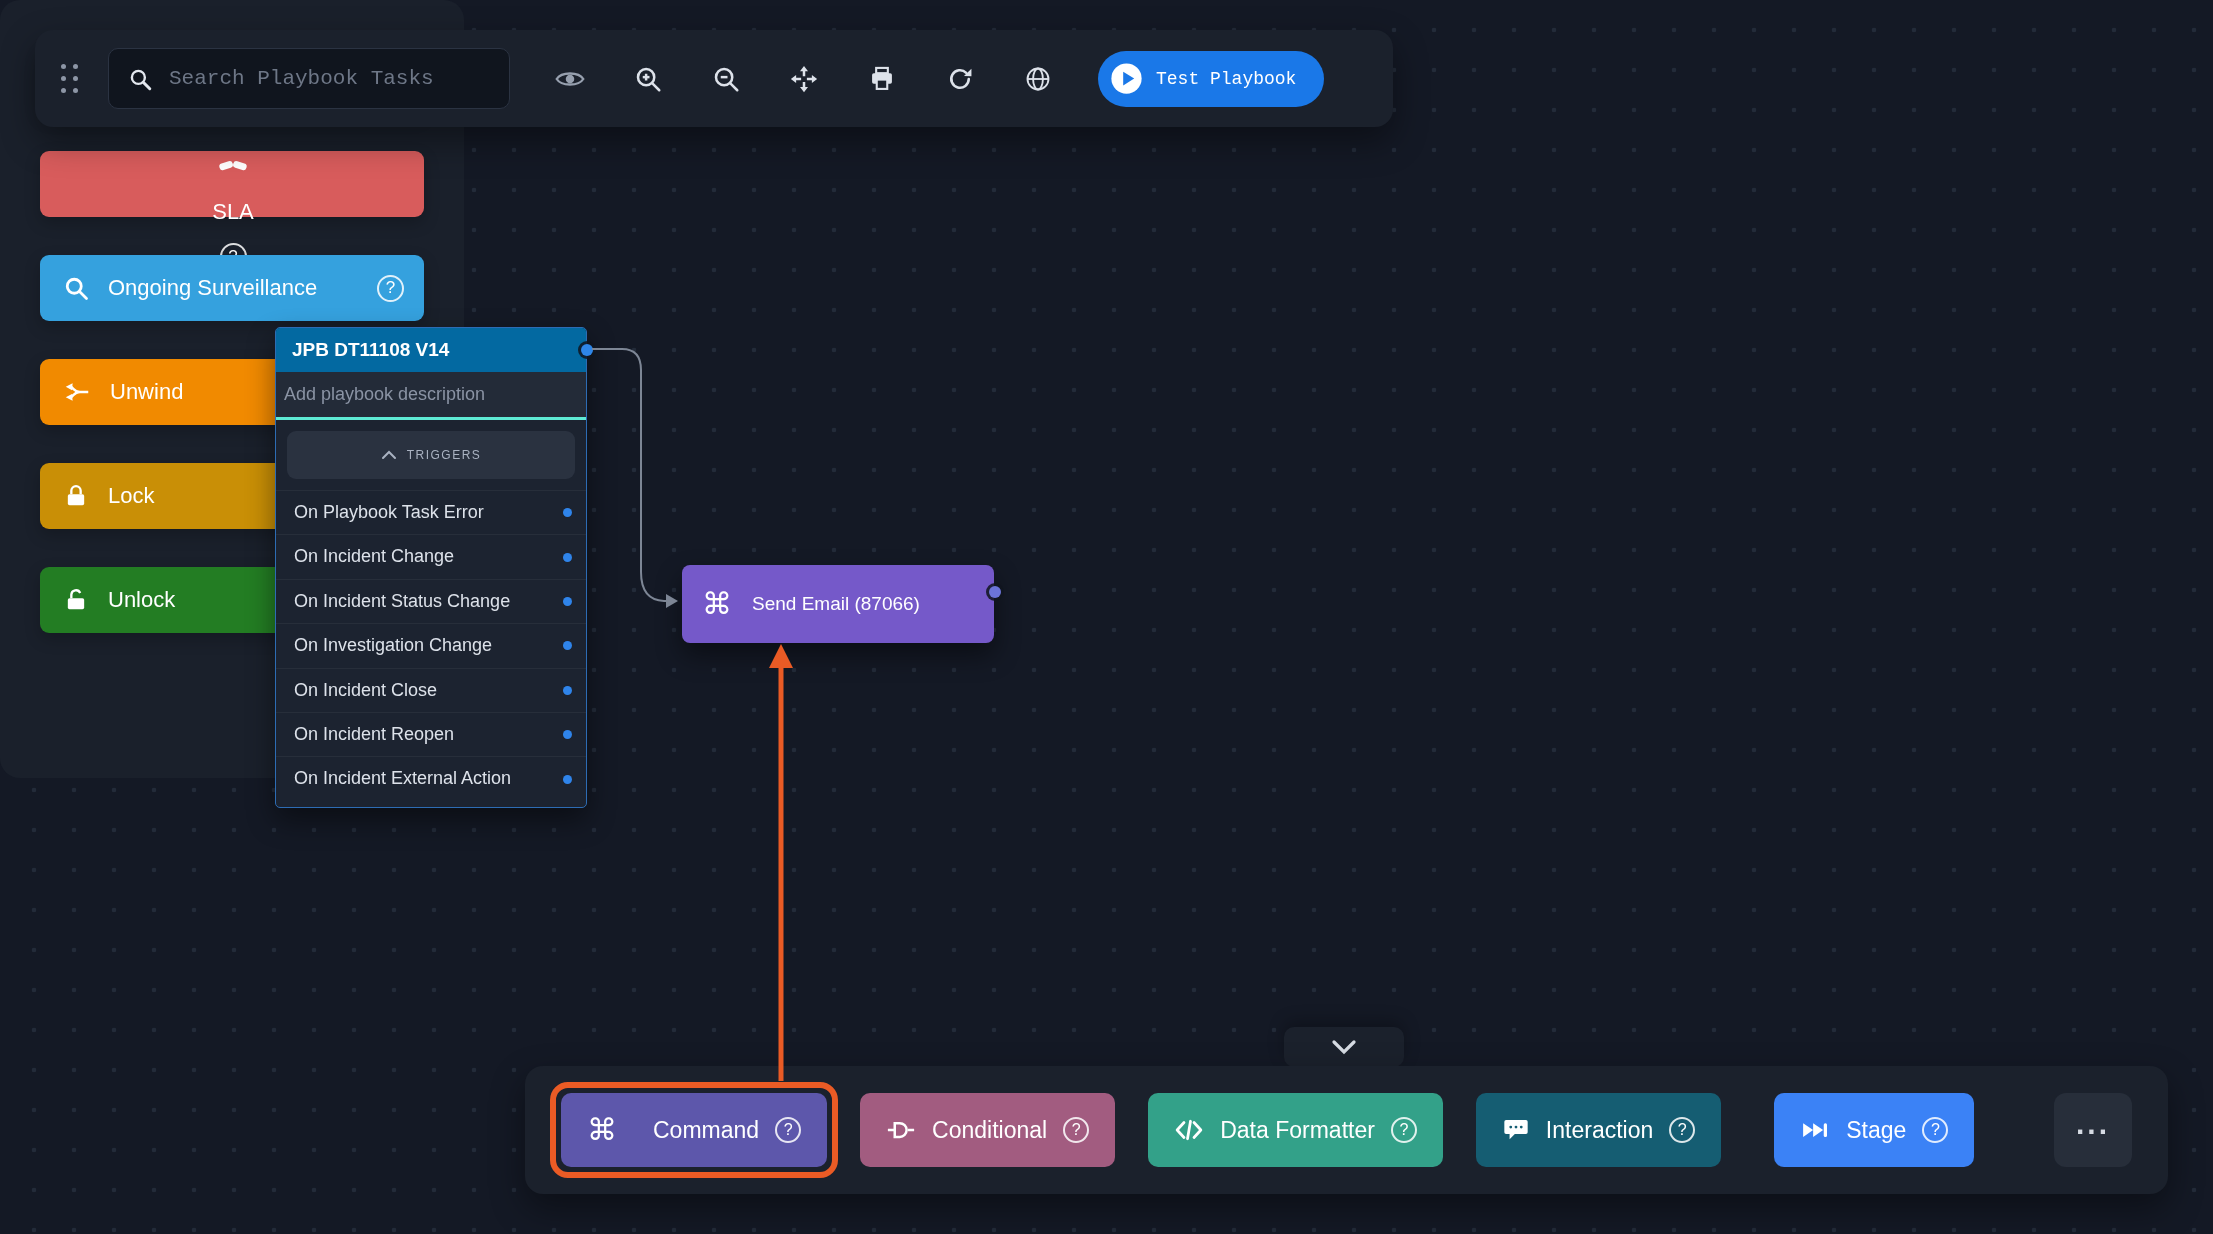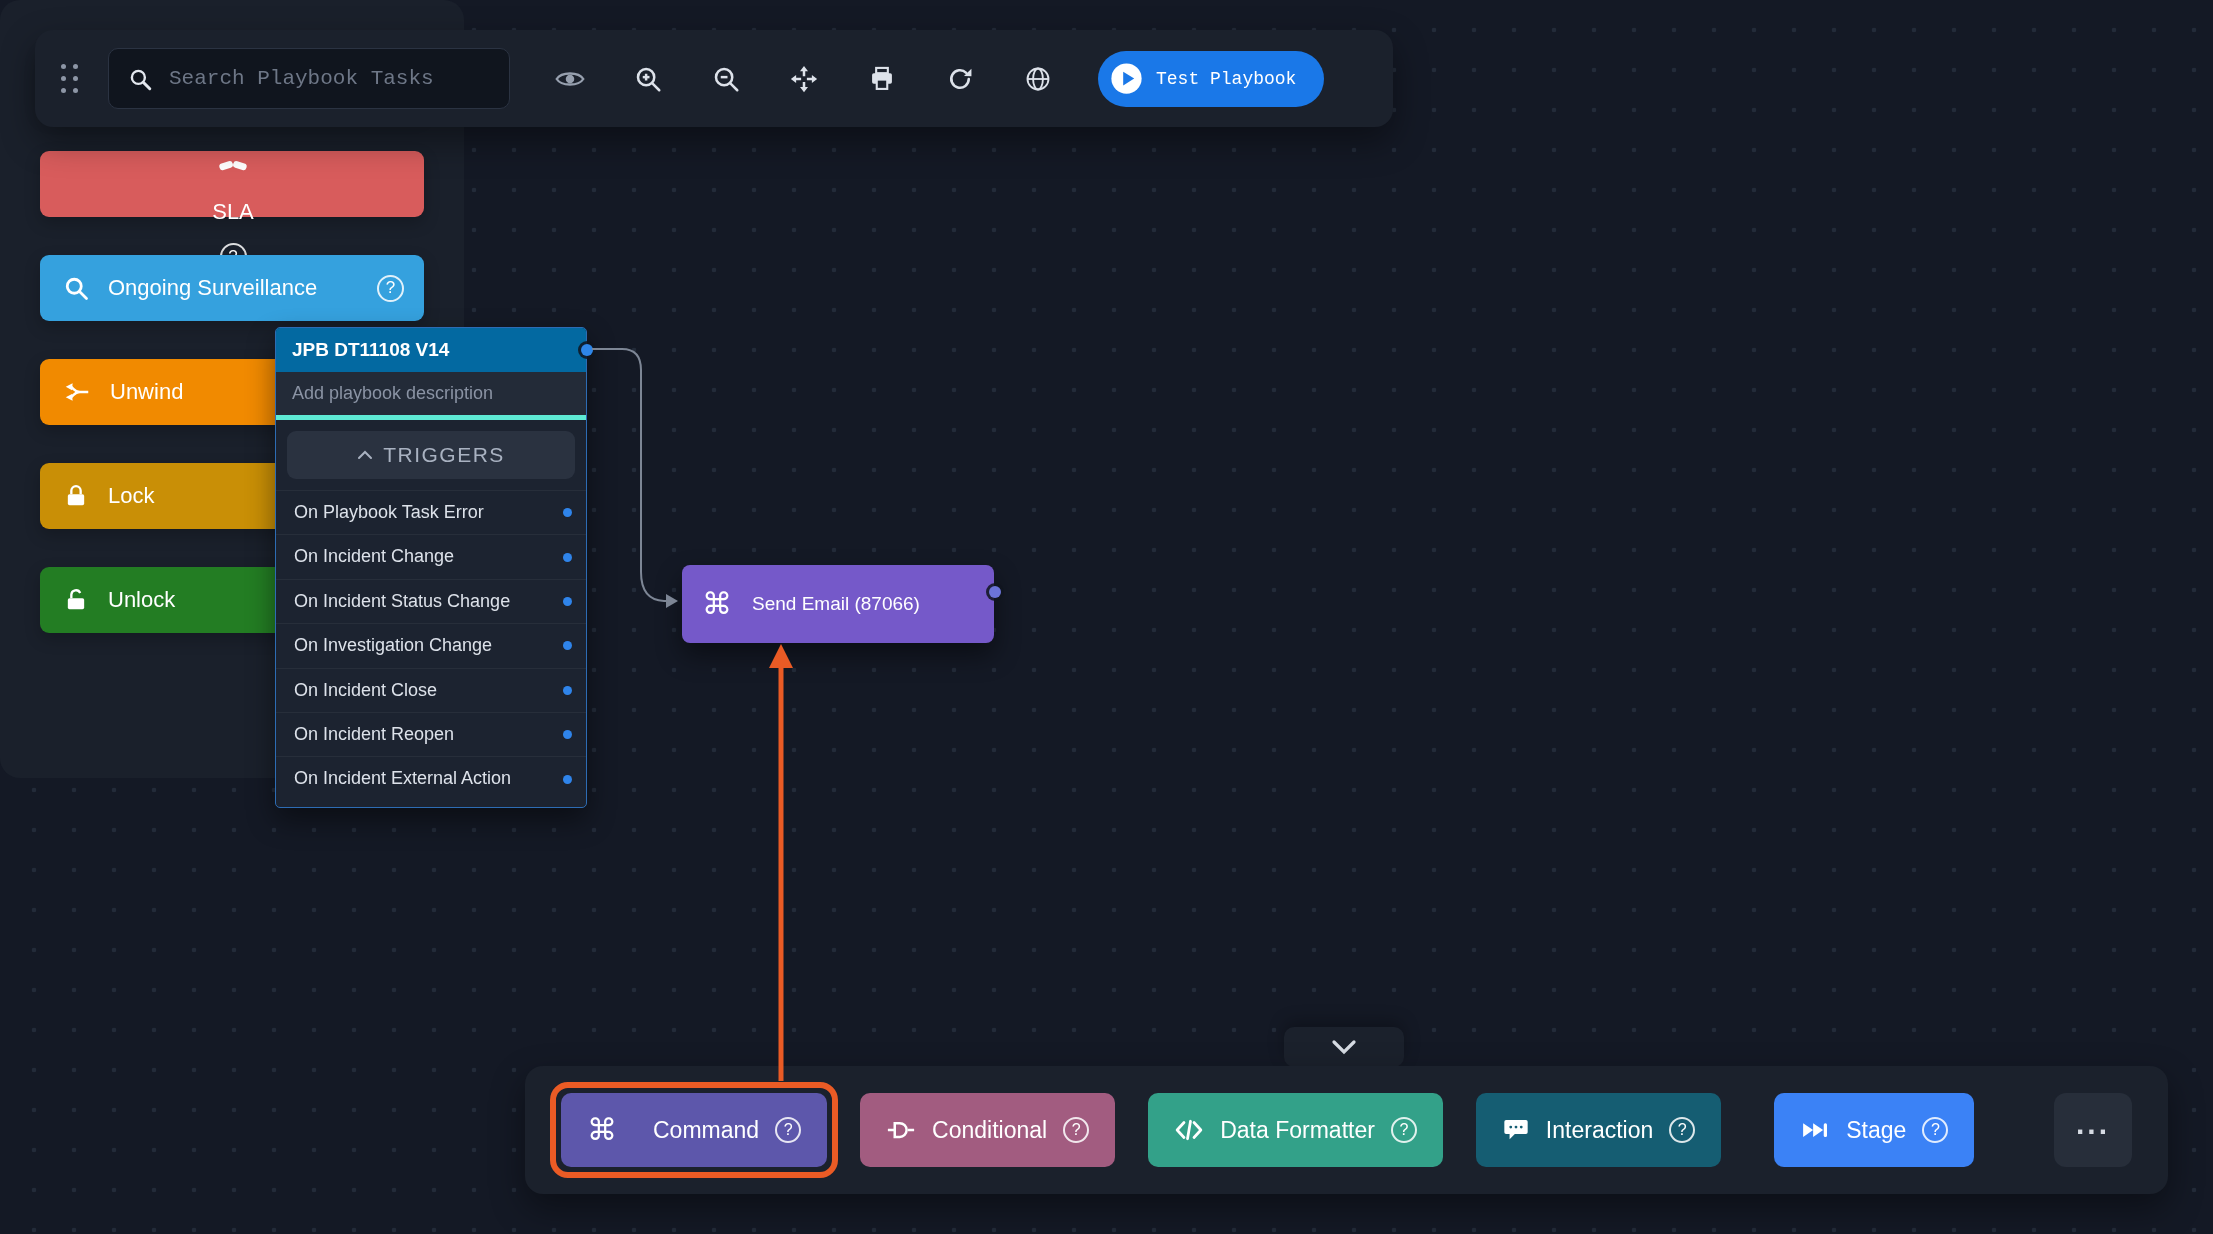--- a/index.html
+++ b/index.html
@@ -28,24 +28,24 @@
   .test-btn { margin-left:42px; display:flex; align-items:center; gap:13px; height:56px; padding:0 28px 0 12px;
     border-radius:999px; color:#fff; font-size:18px; border:none; cursor:pointer; font-family:inherit; }
 
   
   #playbook-card { position:absolute; left:275px; top:327px; width:312px; background:#1c2330;
     border:1px solid #2d6cb4; border-radius:5px; box-shadow:0 12px 28px rgba(0,0,0,.45); z-index:3; padding-bottom:6px; }
   .card-header { height:44px; color:#fff; font-size:19px; font-weight:bold; display:flex; align-items:center;
     padding:0 16px; border-radius:4px 4px 0 0; position:relative; }
   .out-dot { position:absolute; right:-7px; width:12px; height:12px; border-radius:50%; background:#2e86e8;
     box-shadow:0 0 0 3px rgba(16,21,30,.85); }
-  .card-desc { height:48px; display:flex; align-items:center; padding:0 16px; color:#8a93a4; font-size:18px;
-    background:#232b38; border-bottom:5px solid #5eead4; cursor:text; }
+  .card-desc { height:48px; display:flex; align-items:center; padding:0 8px; color:#8a93a4; font-size:18px;
+    background:#232b38; border-bottom:3px solid #5eead4; cursor:text; }
   .triggers-pill { margin:11px; height:48px; background:#2a3240; border-radius:9px; display:flex; align-items:center;
-    justify-content:center; gap:10px; color:#a9b2c1; font-size:21px; letter-spacing:1.5px; cursor:pointer; }
+    justify-content:center; gap:10px; color:#a9b2c1; font-size:12px; letter-spacing:1.5px; cursor:pointer; }
   .trigger-row { display:flex; align-items:center; justify-content:space-between; padding:10px 14px 10px 18px;
     color:#dde2ea; font-size:18px; line-height:1.3; border-top:1px solid rgba(255,255,255,.05); min-height:44px; cursor:pointer; }
   .trigger-row:first-of-type { border-top:none; }
   .trigger-dot { width:9px; height:9px; border-radius:50%; flex:none; margin-left:12px; }
 
   
   #task-node { position:absolute; left:682px; top:565px; width:312px; height:78px; border-radius:8px; display:flex;
     align-items:center; padding:0 20px; color:#fff; box-shadow:0 12px 26px rgba(0,0,0,.45); z-index:3; cursor:pointer; }
   .cmd-glyph { font-size:30px; line-height:1; margin-right:20px; }
   .task-label { font-size:19px; }

